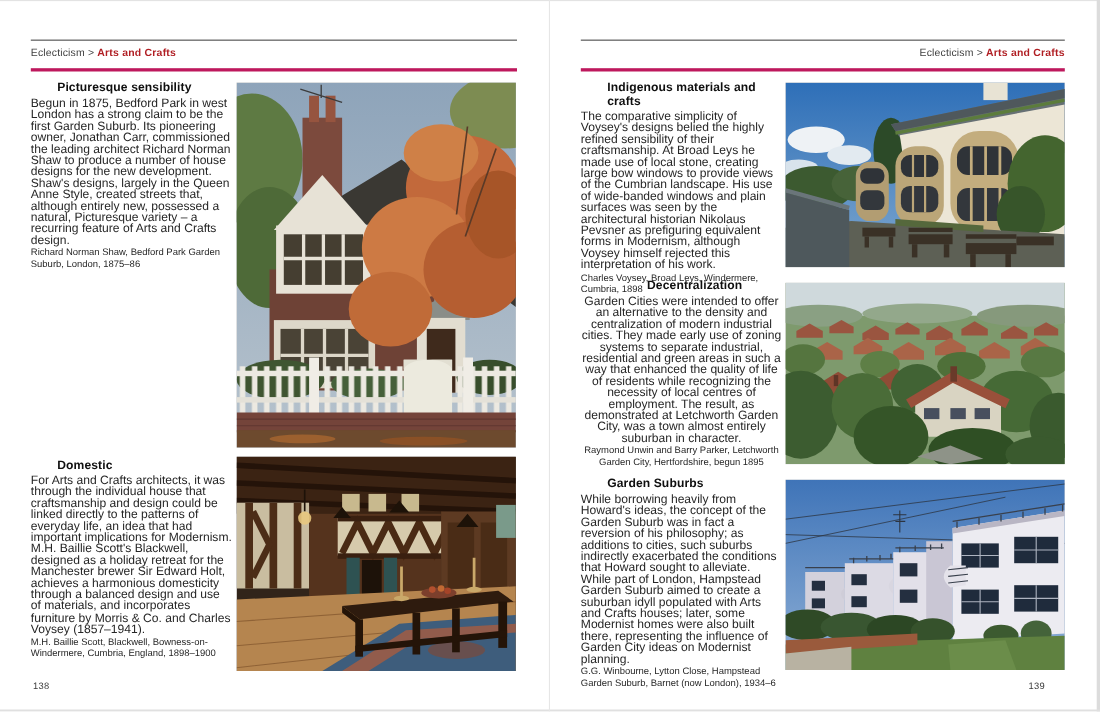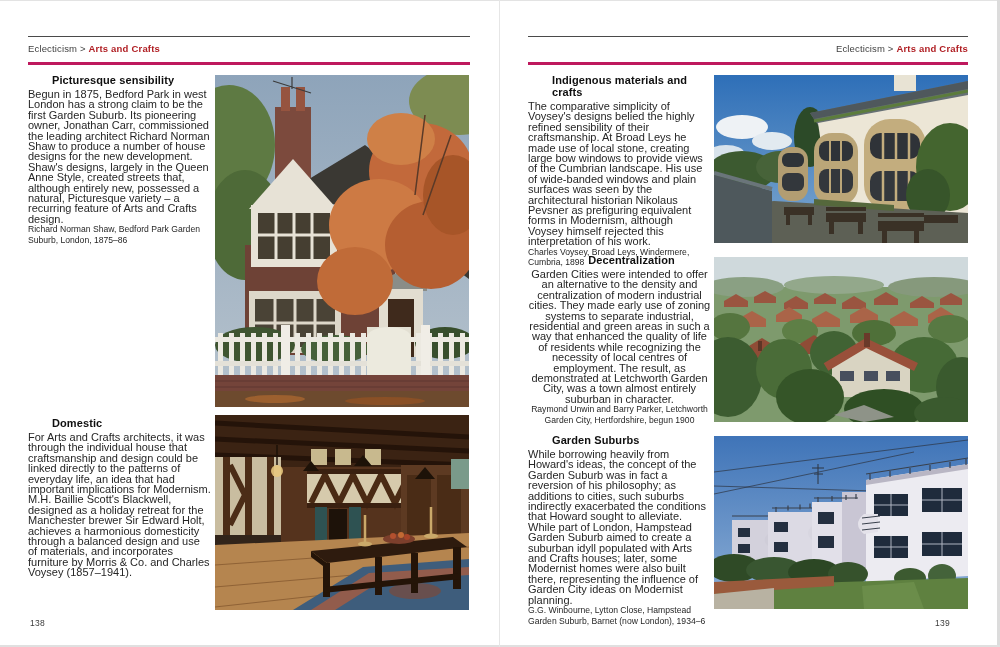--- a/index.html
+++ b/index.html
@@ -59,20 +59,21 @@
 
   <div class="section" style="left:28px;top:74px;">
     <div class="hd">Picturesque sensibility</div>
     <div class="body">Begun in 1875, Bedford Park in west London has a strong claim to be the first Garden Suburb. Its pioneering owner, Jonathan Carr, commissioned the leading architect Richard Norman Shaw to produce a number of house designs for the new development. Shaw's designs, largely in the Queen Anne Style, created streets that, although entirely new, possessed a natural, Picturesque variety – a recurring feature of Arts and Crafts design.</div>
     <div class="caption">Richard Norman Shaw, Bedford Park Garden Suburb, London, 1875–86</div>
   </div>
 
   <div class="section" style="left:28px;top:417px;">
     <div class="hd">Domestic</div>
     <div class="body">For Arts and Crafts architects, it was through the individual house that craftsmanship and design could be linked directly to the patterns of everyday life, an idea that had important implications for Modernism. M.H. Baillie Scott's Blackwell, designed as a holiday retreat for the Manchester brewer Sir Edward Holt, achieves a harmonious domesticity through a balanced design and use of materials, and incorporates furniture by Morris &amp; Co. and Charles Voysey (1857–1941).</div>
+    <div class="caption">M.H. Baillie Scott, Blackwell, Bowness-on-Windermere, Cumbria, England, 1898–1900</div>
   </div>
 
   <div class="photo" style="left:215px;top:75px;width:254px;height:332px;" role="img" aria-label="Red-brick Queen Anne style house at Bedford Park with white gabled bay windows, white picket fence and large autumn tree">
     <svg viewBox="0 0 254 332" preserveAspectRatio="none">
       <defs>
         <linearGradient id="p1sky" x1="0" y1="0" x2="0" y2="1">
           <stop offset="0" stop-color="#8ea4ba"></stop>
             <stop offset="1" stop-color="#b7c3cd"></stop>
         </linearGradient>
         <pattern id="p1pk" width="11" height="50" patternUnits="userSpaceOnUse">
@@ -195,21 +196,21 @@
 
   <div class="section" style="left:528px;top:74px;">
     <div class="hd w2">Indigenous materials and crafts</div>
     <div class="body">The comparative simplicity of Voysey's designs belied the highly refined sensibility of their craftsmanship. At Broad Leys he made use of local stone, creating large bow windows to provide views of the Cumbrian landscape. His use of wide-banded windows and plain surfaces was seen by the architectural historian Nikolaus Pevsner as prefiguring equivalent forms in Modernism, although Voysey himself rejected this interpretation of his work.</div>
     <div class="caption">Charles Voysey, Broad Leys, Windermere, Cumbria, 1898</div>
   </div>
 
   <div class="section" style="left:528px;top:254px;text-align:center;">
     <div class="hd">Decentralization</div>
     <div class="body">Garden Cities were intended to offer an alternative to the density and centralization of modern industrial cities. They made early use of zoning systems to separate industrial, residential and green areas in such a way that enhanced the quality of life of residents while recognizing the necessity of local centres of employment. The result, as demonstrated at Letchworth Garden City, was a town almost entirely suburban in character.</div>
-    <div class="caption">Raymond Unwin and Barry Parker, Letchworth Garden City, Hertfordshire, begun 1900</div>
+    <div class="caption">Raymond Unwin and Barry Parker, Letchworth Garden City, Hertfordshire, begun 1895</div>
   </div>
 
   <div class="section" style="left:528px;top:434px;">
     <div class="hd">Garden Suburbs</div>
     <div class="body">While borrowing heavily from Howard's ideas, the concept of the Garden Suburb was in fact a reversion of his philosophy; as additions to cities, such suburbs indirectly exacerbated the conditions that Howard sought to alleviate. While part of London, Hampstead Garden Suburb aimed to create a suburban idyll populated with Arts and Crafts houses; later, some Modernist homes were also built there, representing the influence of Garden City ideas on Modernist planning.</div>
     <div class="caption">G.G. Winbourne, Lytton Close, Hampstead Garden Suburb, Barnet (now London), 1934–6</div>
   </div>
 
   <div class="photo" style="left:714px;top:75px;width:254px;height:168px;" role="img" aria-label="Broad Leys: white rendered house with three sandstone bow windows and green trim above a terrace with wooden benches">
     <svg viewBox="0 0 254 168" preserveAspectRatio="none">

